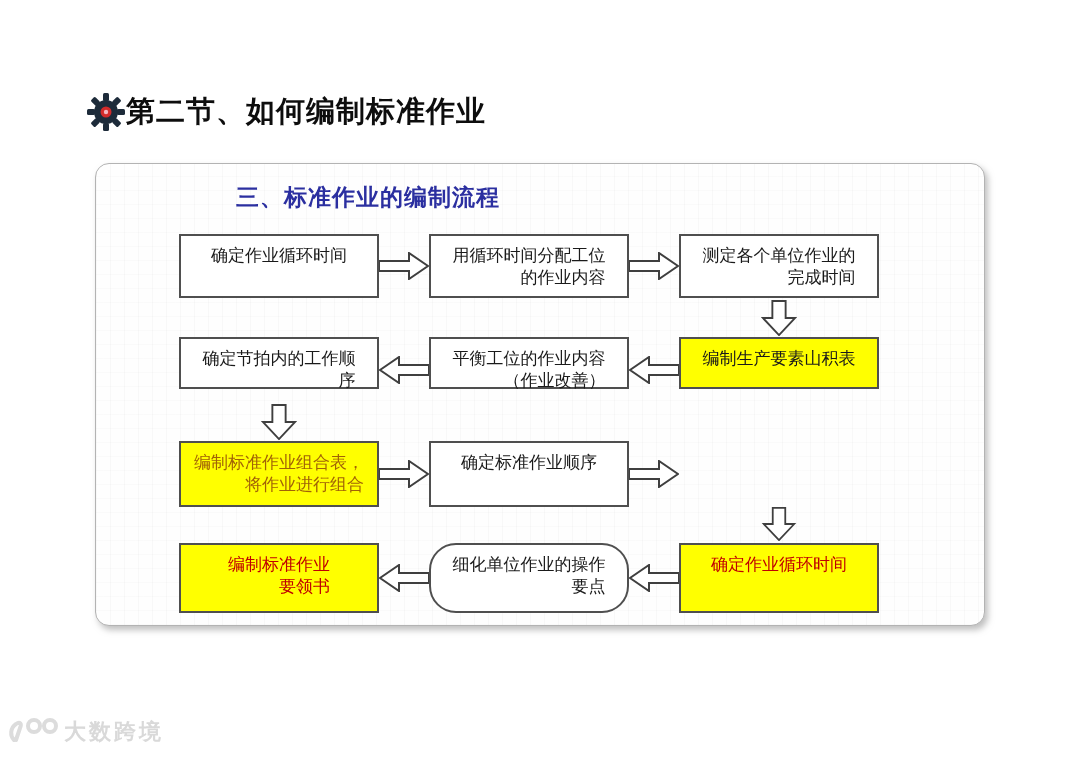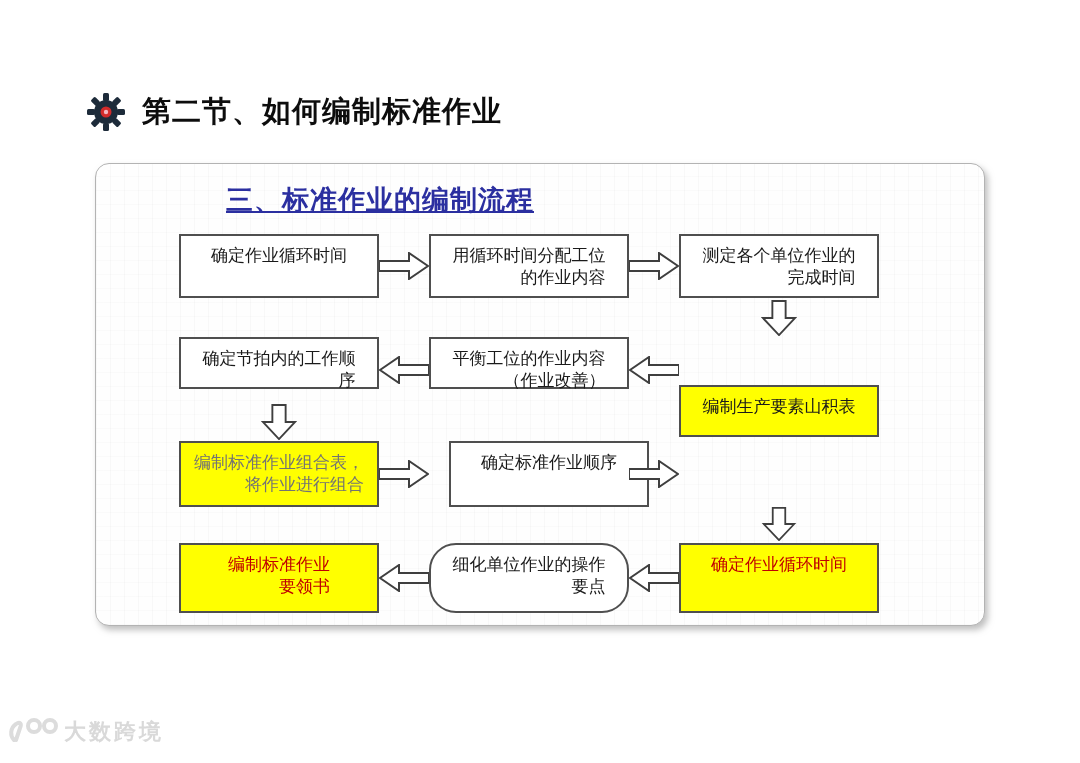--- a/index.html
+++ b/index.html
@@ -6,44 +6,43 @@
   html, body {
     width: 1080px; height: 763px;
     background: #ffffff;
     font-family: "Liberation Sans", "DejaVu Sans", sans-serif;
     overflow: hidden;
     position: relative;
   }
   
   .header {
     position: absolute; left: 86px; top: 92px;
-    display: flex; align-items: center; gap: 16px;
+    display: flex; align-items: center; 
   }
   .gear-wrap { position: relative; width: 40px; height: 40px; }
   .page-title {
     font-size: 29px; font-weight: 800; color: #0d0d0d;
     letter-spacing: 1px;
   }
   
   .card {
     position: absolute; left: 95px; top: 163px;
     width: 890px; height: 463px;
     background: #fefefe;
     border: 1px solid #b3b3b3;
     border-radius: 14px;
     box-shadow: 3px 4px 6px rgba(130,130,130,0.5);
     background-image:
       repeating-linear-gradient(90deg, rgba(0,0,0,0.022) 0 1px, transparent 1px 14px),
       repeating-linear-gradient(0deg, rgba(0,0,0,0.015) 0 1px, transparent 1px 14px);
   }
   .card-title {
-    position: absolute; left: 130px; top: 18px;
-    font-size: 27px; font-weight: 600; color: #2b2fa0;
+    position: absolute; left: 140px; top: 18px;
+    font-size: 23px; font-weight: 600; color: #2b2fa0;
     letter-spacing: 1px;
-    text-decoration: underline;
   }
   
   .fbox {
     position: absolute; width: 200px;
     border: 2px solid #4f4f4f;
     background: #ffffff;
     color: #1a1a1a;
     display: flex; justify-content: center;
     padding-top: 9px;
     font-size: 17px; font-weight: 500;
@@ -104,25 +103,25 @@
   <div class="fbox c1 r1" style="background: rgb(255, 255, 255); color: rgb(26, 26, 26);">确定作业循环时间</div>
   <div class="fbox c2 r1" style="background: rgb(255, 255, 255); color: rgb(26, 26, 26);">用循环时间分配工位
 的作业内容</div>
   <div class="fbox c3 r1" style="background: rgb(255, 255, 255); color: rgb(26, 26, 26);">测定各个单位作业的
 完成时间</div>
 
   <div class="fbox c1 r2" style="background: rgb(255, 255, 255); color: rgb(26, 26, 26);">确定节拍内的工作顺
 序</div>
   <div class="fbox c2 r2" style="background: rgb(255, 255, 255); color: rgb(26, 26, 26);">平衡工位的作业内容
 （作业改善）</div>
-  <div class="fbox c3 r2" style="background: rgb(255, 255, 0); color: rgb(26, 26, 26); margin-top: 48px;">编制生产要素山积表</div>
-
-  <div class="fbox c1 r3" style="background: rgb(255, 255, 0); color: #737373;">编制标准作业组合表，
+  <div class="fbox c3 r2" style="background: rgb(255, 255, 0); color: rgb(26, 26, 26);">编制生产要素山积表</div>
+
+  <div class="fbox c1 r3" style="background: rgb(255, 255, 0); color: #a16207;">编制标准作业组合表，
 将作业进行组合</div>
-  <div class="fbox c2 r3" style="background: rgb(255, 255, 255); color: rgb(26, 26, 26); margin-left: 20px;">确定标准作业顺序</div>
+  <div class="fbox c2 r3" style="background: rgb(255, 255, 255); color: rgb(26, 26, 26);">确定标准作业顺序</div>
 
   <div class="fbox c1 r4" style="background: rgb(255, 255, 0); color: rgb(192, 0, 0);">编制标准作业
 要领书</div>
   <div class="fbox c2 r4" style="background: rgb(255, 255, 255); color: rgb(26, 26, 26); border-radius: 27px;">细化单位作业的操作
 要点</div>
   <div class="fbox c3 r4" style="background: rgb(255, 255, 0); color: rgb(192, 0, 0);">确定作业循环时间</div>
 
   <div class="arrow h-a1 ha-r1">
     <svg width="50" height="28" viewBox="0 0 50 28">
         <polygon points="0,9 30,9 30,1 49,14 30,27 30,19 0,19"></polygon>

